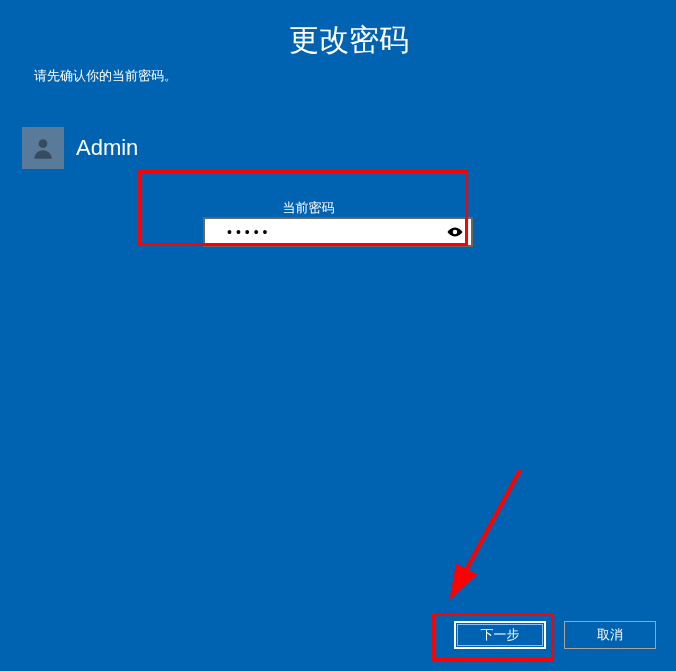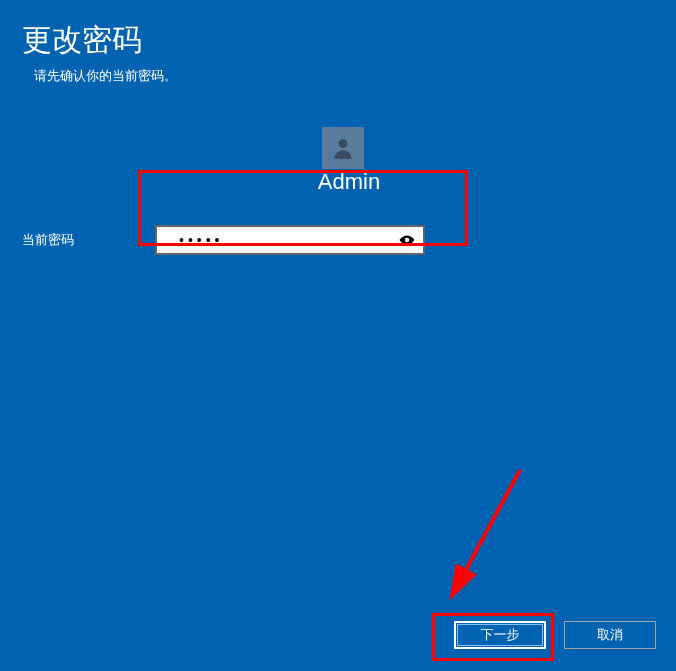--- a/index.html
+++ b/index.html
@@ -9,33 +9,33 @@
       background: #0063B1;
       font-family: "Microsoft YaHei", "Segoe UI", sans-serif;
       color: #ffffff;
       position: relative;
       overflow: hidden;
     }
     .page-title {
       font-size: 30px;
       font-weight: 300;
       padding: 20px 0 6px 22px;
+      text-align: center;
     }
     .page-subtitle {
       font-size: 13px;
       padding-left: 34px;
       padding-bottom: 24px;
     }
     .user-row {
       display: flex;
       align-items: center;
       padding-left: 22px;
       margin-top: 18px;
       margin-bottom: 18px;
-      flex-direction: column;
     }
     .avatar {
       width: 42px;
       height: 42px;
       background: #5a7a9a;
       display: flex;
       align-items: center;
       justify-content: center;
       margin-right: 12px;
     }
@@ -50,20 +50,21 @@
       left: 138px;
       width: 330px;
       height: 76px;
       border: 3px solid #ff0000;
       pointer-events: none;
     }
     .field-row {
       display: flex;
       align-items: center;
       margin-top: 30px;
+      flex-direction: column;
     }
     .field-label {
       width: 155px;
       padding-left: 22px;
       font-size: 13px;
     }
     .input-wrap {
       position: relative;
       width: 270px;
     }

